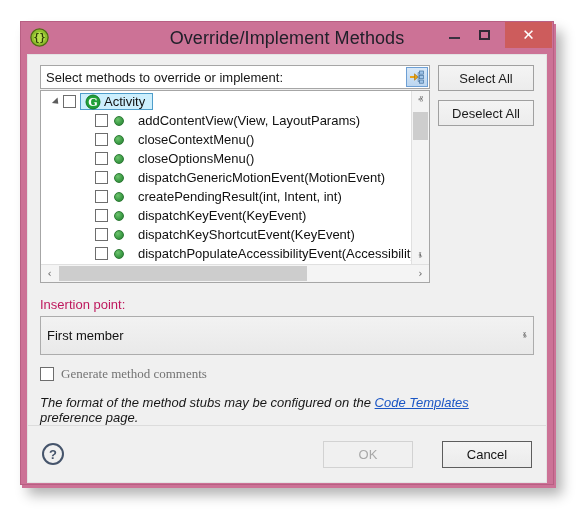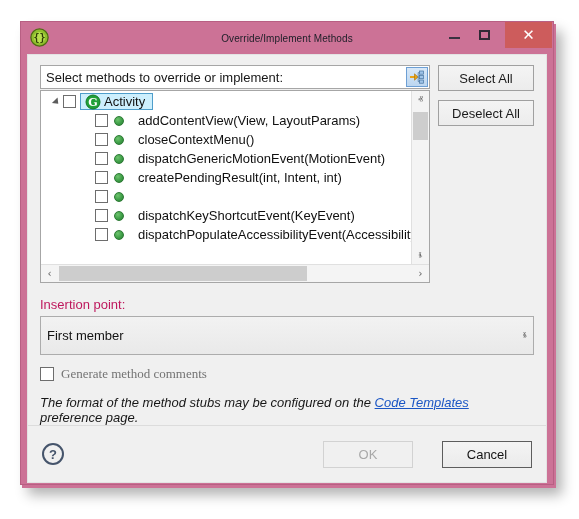--- a/index.html
+++ b/index.html
@@ -52,21 +52,21 @@
     left: 9px;
     top: 6px;
     width: 19px;
     height: 19px;
   }
   #title-text {
     position: absolute;
     left: 0;
     right: 0;
     text-align: center;
-    font-size: 10px;
+    font-size: 18px;
     color: #21202a;
     letter-spacing: 0.1px;
     pointer-events: none;
   }
   .winbtn {
     position: absolute;
     top: 0;
     height: 26px;
     display: flex;
     align-items: center;
@@ -476,30 +476,36 @@
                   <span class="row-label">addContentView(View, LayoutParams)</span>
                 </div>
                 <div class="tree-row child">
                   <span class="tree-check"></span>
                   <span class="method-icon"></span>
                   <span class="row-label">closeContextMenu()</span>
                 </div>
                 <div class="tree-row child">
                   <span class="tree-check"></span>
                   <span class="method-icon"></span>
+                  <span class="row-label">closeOptionsMenu()</span>
+                </div>
+                <div class="tree-row child">
+                  <span class="tree-check"></span>
+                  <span class="method-icon"></span>
                   <span class="row-label">dispatchGenericMotionEvent(MotionEvent)</span>
                 </div>
                 <div class="tree-row child">
                   <span class="tree-check"></span>
                   <span class="method-icon"></span>
                   <span class="row-label">createPendingResult(int, Intent, int)</span>
                 </div>
                 <div class="tree-row child">
                   <span class="tree-check"></span>
                   <span class="method-icon"></span>
+                  <span class="row-label">dispatchKeyEvent(KeyEvent)</span>
                 </div>
                 <div class="tree-row child">
                   <span class="tree-check"></span>
                   <span class="method-icon"></span>
                   <span class="row-label">dispatchKeyShortcutEvent(KeyEvent)</span>
                 </div>
                 <div class="tree-row child">
                   <span class="tree-check"></span>
                   <span class="method-icon"></span>
                   <span class="row-label">dispatchPopulateAccessibilityEvent(AccessibilityEve</span>

